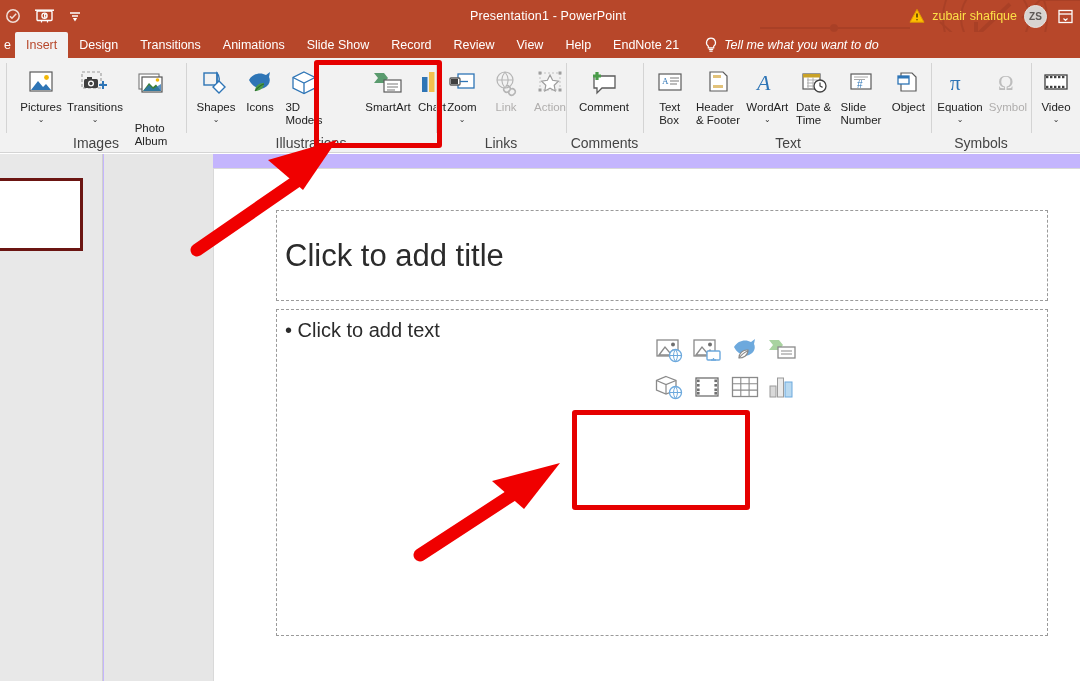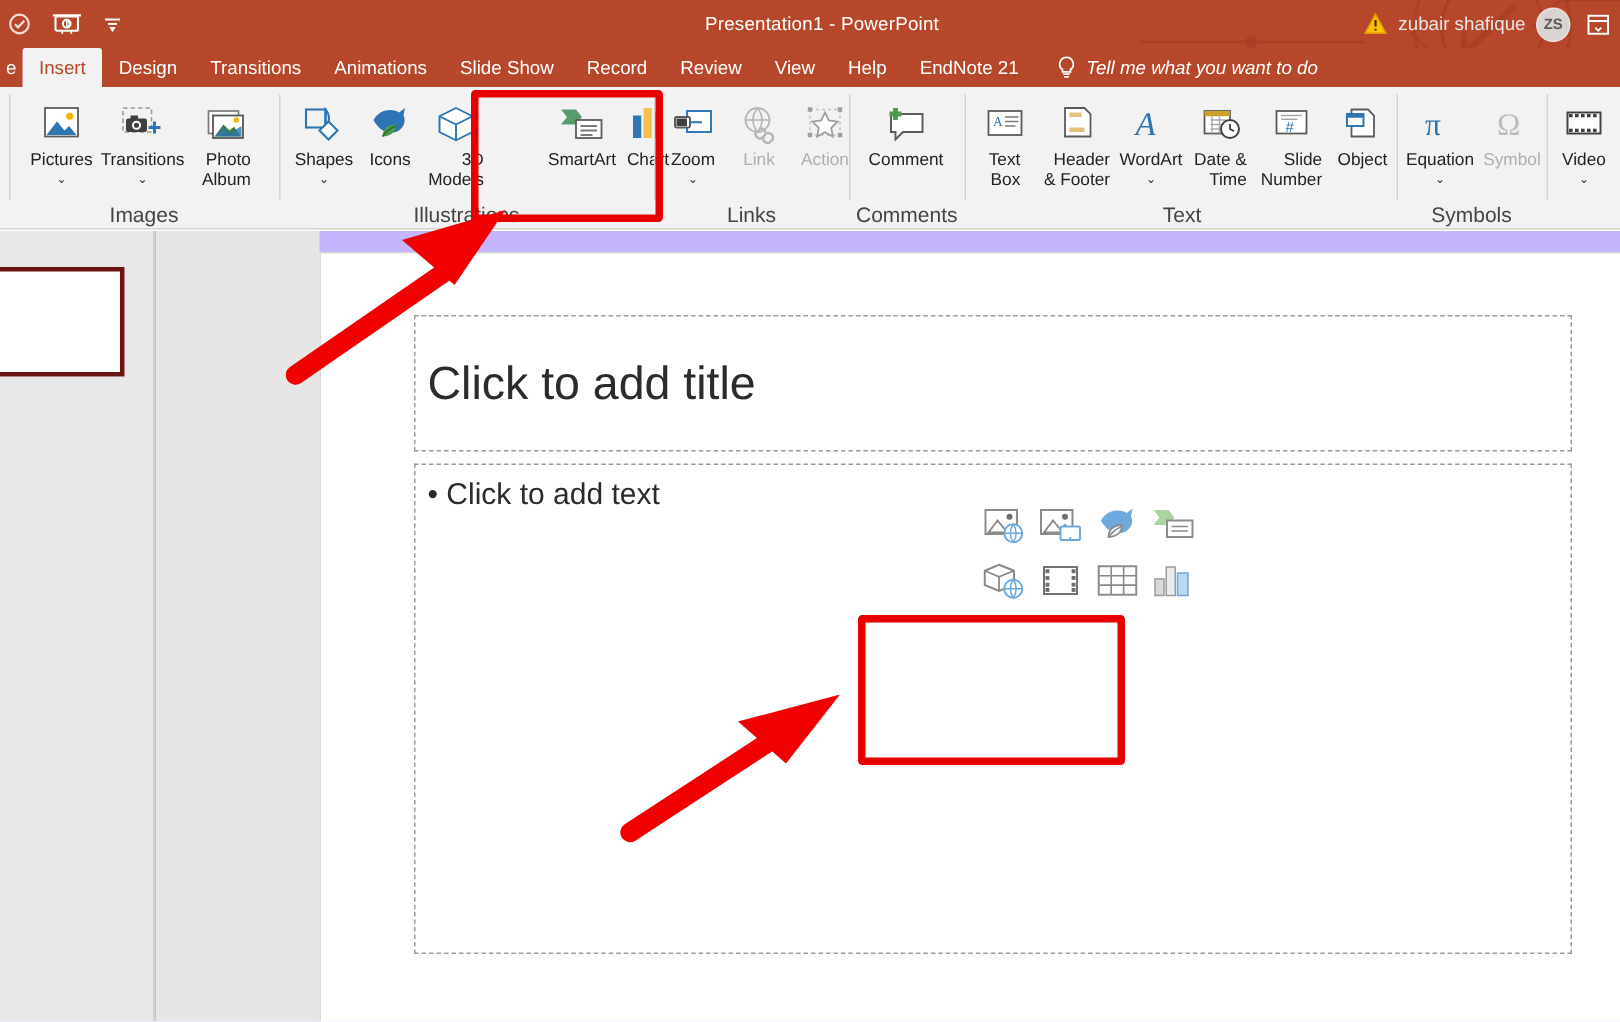--- a/index.html
+++ b/index.html
@@ -20,21 +20,21 @@
   .tb-deco { position: absolute; right: 0; top: -30px; width: 320px; height: 90px; opacity: .33; }
   .qat { position: absolute; left: 0; top: 0; height: 32px; display: flex; align-items: center; gap: 9px; padding-left: 2px; }
   .qat-btn { width: 22px; height: 22px; display: flex; align-items: center; justify-content: center; }
   .app-title {
     position: absolute; left: 0; top: 0; width: 1080px; height: 32px;
     display: flex; align-items: center; justify-content: center;
     color: #fff; font-size: 12.5px; letter-spacing: .15px; padding-left: 16px;
   }
   .tb-right { position: absolute; right: 4px; top: 0; height: 32px; display: flex; align-items: center; gap: 7px; }
   .warn-ico { width: 16px; height: 16px; display: block; }
-  .user-name { color: #e5e5e5; font-size: 12.5px; white-space: nowrap; }
+  .user-name { color: #fde047; font-size: 12.5px; white-space: nowrap; }
   .avatar {
     width: 23px; height: 23px; border-radius: 50%;
     background: #d8d4d1; color: #5d5855;
     font-size: 10px; font-weight: bold;
     display: flex; align-items: center; justify-content: center;
     border: 1px solid #e7e2df;
   }
   .ribbon-display { width: 22px; height: 22px; display: flex; align-items: center; justify-content: center; }
 
   
@@ -66,21 +66,21 @@
     position: absolute; bottom: 2px; left: 0; width: 100%;
     text-align: center; font-size: 14px; color: #444; white-space: nowrap;
   }
 
   .rbtn {
     width: 54px; min-width: 44px;
     display: flex; flex-direction: column; align-items: center;
     padding-top: 4px; cursor: default;
   }
   .rbtn .ico { height: 32px; display: flex; align-items: flex-end; justify-content: center; }
-  .rbtn .lbl { margin-top: 3px; font-size: 11.5px; color: #222; text-align: right; line-height: 12.5px; white-space: pre-line; }
+  .rbtn .lbl { margin-top: 3px; font-size: 11.5px; color: #222; text-align: left; line-height: 12.5px; white-space: pre-line; }
   .rbtn .caret { font-size: 8px; color: #333; line-height: 9px; margin-top: 1px; }
   .rbtn.dis .lbl { color: #b0aead; }
 
   
   .annot-box {
     position: absolute; border: 5px solid #e60000; border-radius: 3px;
     pointer-events: none;
   }
   .annot-arrow { position: absolute; pointer-events: none; }
 
@@ -225,21 +225,21 @@
               <rect x="5" y="9" width="14" height="9" rx="1.5" fill="#3f3f3f"></rect>
               <rect x="8" y="7" width="5" height="2.5" fill="#3f3f3f"></rect>
               <circle cx="12" cy="13.5" r="3" fill="#fff"></circle>
               <circle cx="12" cy="13.5" r="1.7" fill="#3f3f3f"></circle>
               <path d="M24 11 v8 M20 15 h8" stroke="#2e75b6" stroke-width="2"></path>
             </svg>
           </span>
           <span class="lbl">Transitions</span>
           <span class="caret">⌄</span>
         </div>
-        <div class="rbtn" style="width:58px;">
+        <div class="rbtn" style="width:58px;gap:21px;">
           <span class="ico">
             <svg width="30" height="28" viewBox="0 0 30 28">
               <rect x="3" y="4" width="20" height="15" fill="#fff" stroke="#777" stroke-width="1.1"></rect>
               <rect x="6" y="7" width="20" height="15" fill="#fff" stroke="#555" stroke-width="1.2"></rect>
               <path d="M7 21 L13 13 L17 17 L20 14.5 L25 21 Z" fill="#3a7d3a"></path>
               <path d="M7 21 L13 15 L17 19 L25 14 V21 Z" fill="#2e75b6" opacity=".8"></path>
               <circle cx="21.5" cy="10" r="1.8" fill="#f2b705"></circle>
             </svg>
           </span>
           <span class="lbl">Photo

